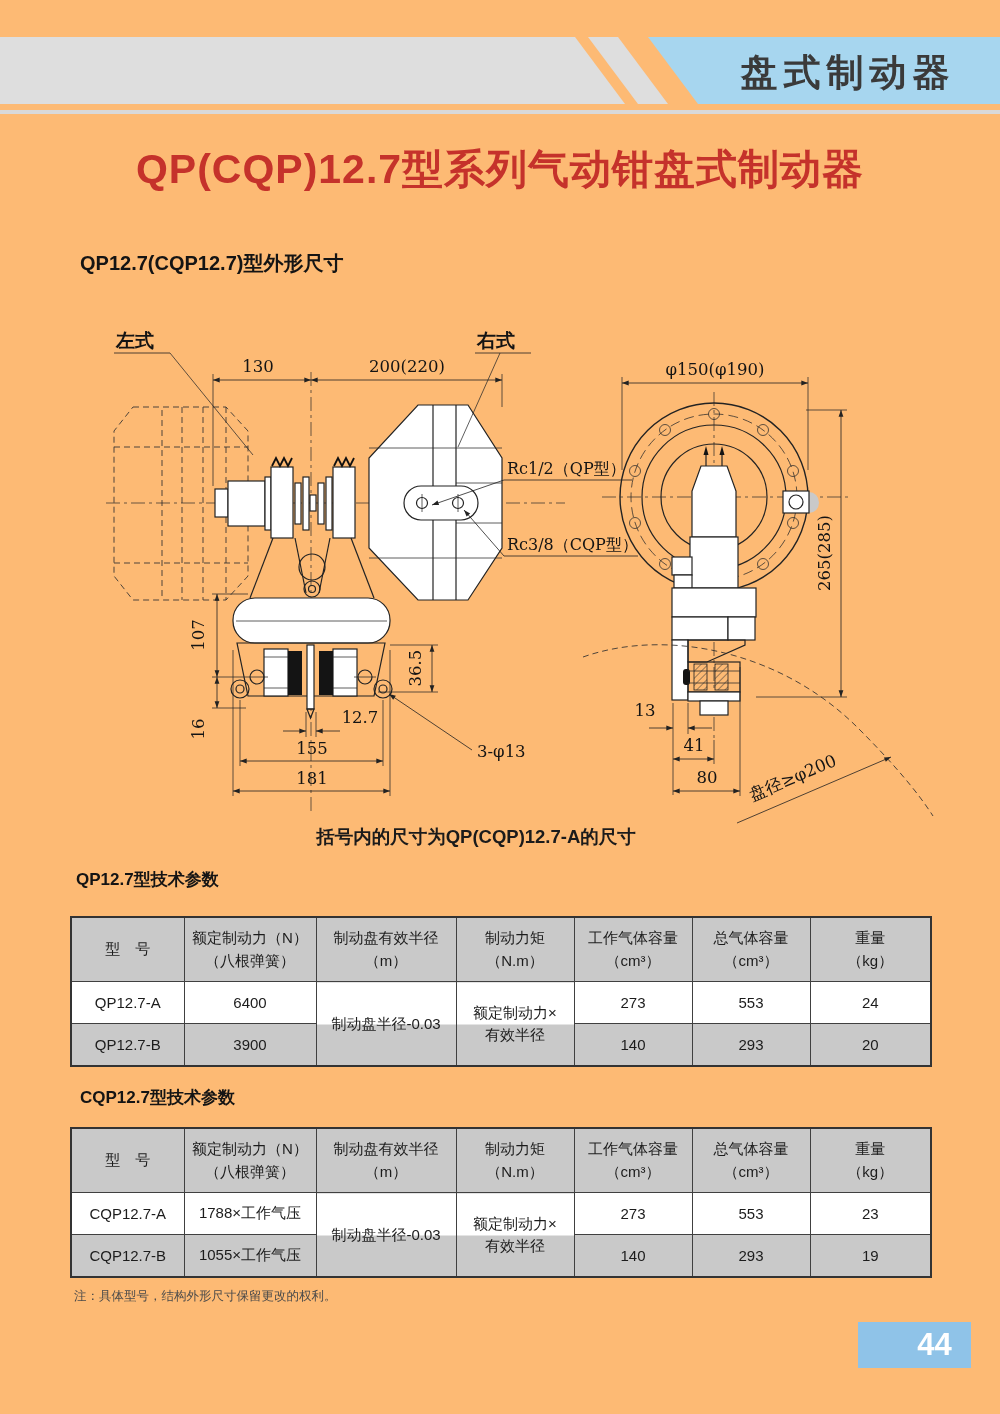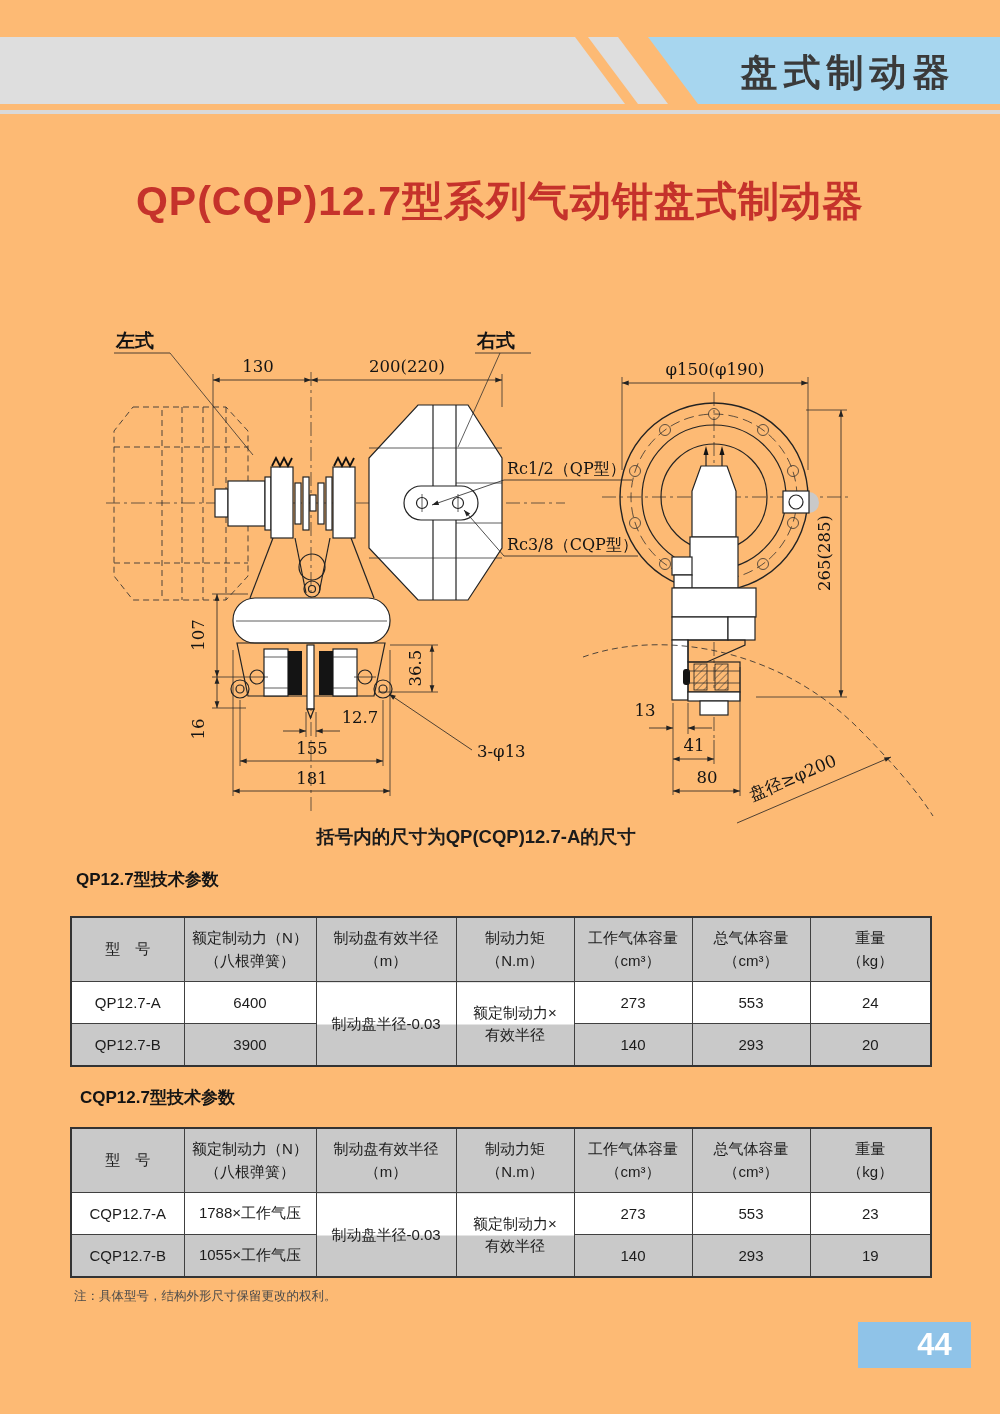--- a/index.html
+++ b/index.html
@@ -6,21 +6,21 @@
   .page{position:relative;width:1000px;height:1414px;background:#fdba74;overflow:hidden;
         font-family:"Liberation Sans",sans-serif;}
   svg text{font-family:"Liberation Sans",sans-serif;}
 
   
   .banner-svg{position:absolute;left:0;top:0;}
   .banner-title{font-size:37px;font-weight:bold;fill:#3a3a3a;letter-spacing:6px;}
 
   
   .main-title{position:absolute;left:0;top:142px;width:100%;text-align:center;
-              font-size:41px;font-weight:bold;color:#c5322b;letter-spacing:1px;margin-top:32px;}
+              font-size:41px;font-weight:bold;color:#c5322b;letter-spacing:1px;}
 
   
   .section-heading{position:absolute;left:80px;top:250px;font-size:20px;font-weight:bold;color:#141414;}
 
   
   .drawing-svg{position:absolute;left:0;top:0;}
   .ol{fill:#fff;stroke:#232323;stroke-width:1.2;}
   .ns{fill:none;stroke:#232323;stroke-width:1.2;}
   .tn{fill:none;stroke:#2a2a2a;stroke-width:0.75;}
   .dsh{fill:none;stroke:#2f2f2f;stroke-width:0.85;stroke-dasharray:6 4;}
@@ -57,20 +57,21 @@
   <svg class="banner-svg" width="1000" height="130" viewBox="0 0 1000 130">
     <polygon points="0,37 575,37 625,104 0,104" fill="#dedede"></polygon>
     <polygon points="588,37 618,37 668,104 638,104" fill="#dedede"></polygon>
     <polygon points="648,37 1000,37 1000,104 698,104" fill="#a7d6ef"></polygon>
     <rect x="0" y="110" width="1000" height="4" fill="#d9d9d9"></rect>
     <text class="banner-title" x="848" y="85" text-anchor="middle">盘式制动器</text>
   </svg>
 
   <div class="main-title">QP(CQP)12.7型系列气动钳盘式制动器</div>
 
+  <div class="section-heading">QP12.7(CQP12.7)型外形尺寸</div>
 
   <svg class="drawing-svg" width="1000" height="880" viewBox="0 0 1000 880">
     <defs>
       <marker id="ar" viewBox="0 0 12 12" refX="11" refY="6" markerWidth="10" markerHeight="10" orient="auto-start-reverse">
         <path d="M1 2.4 L11 6 L1 9.6 Z" fill="#222"></path>
       </marker>
       <pattern id="hatch" width="5" height="5" patternUnits="userSpaceOnUse" patternTransform="rotate(45)">
         <line x1="0" y1="0" x2="0" y2="5" stroke="#333" stroke-width="1"></line>
       </pattern>
     </defs>

